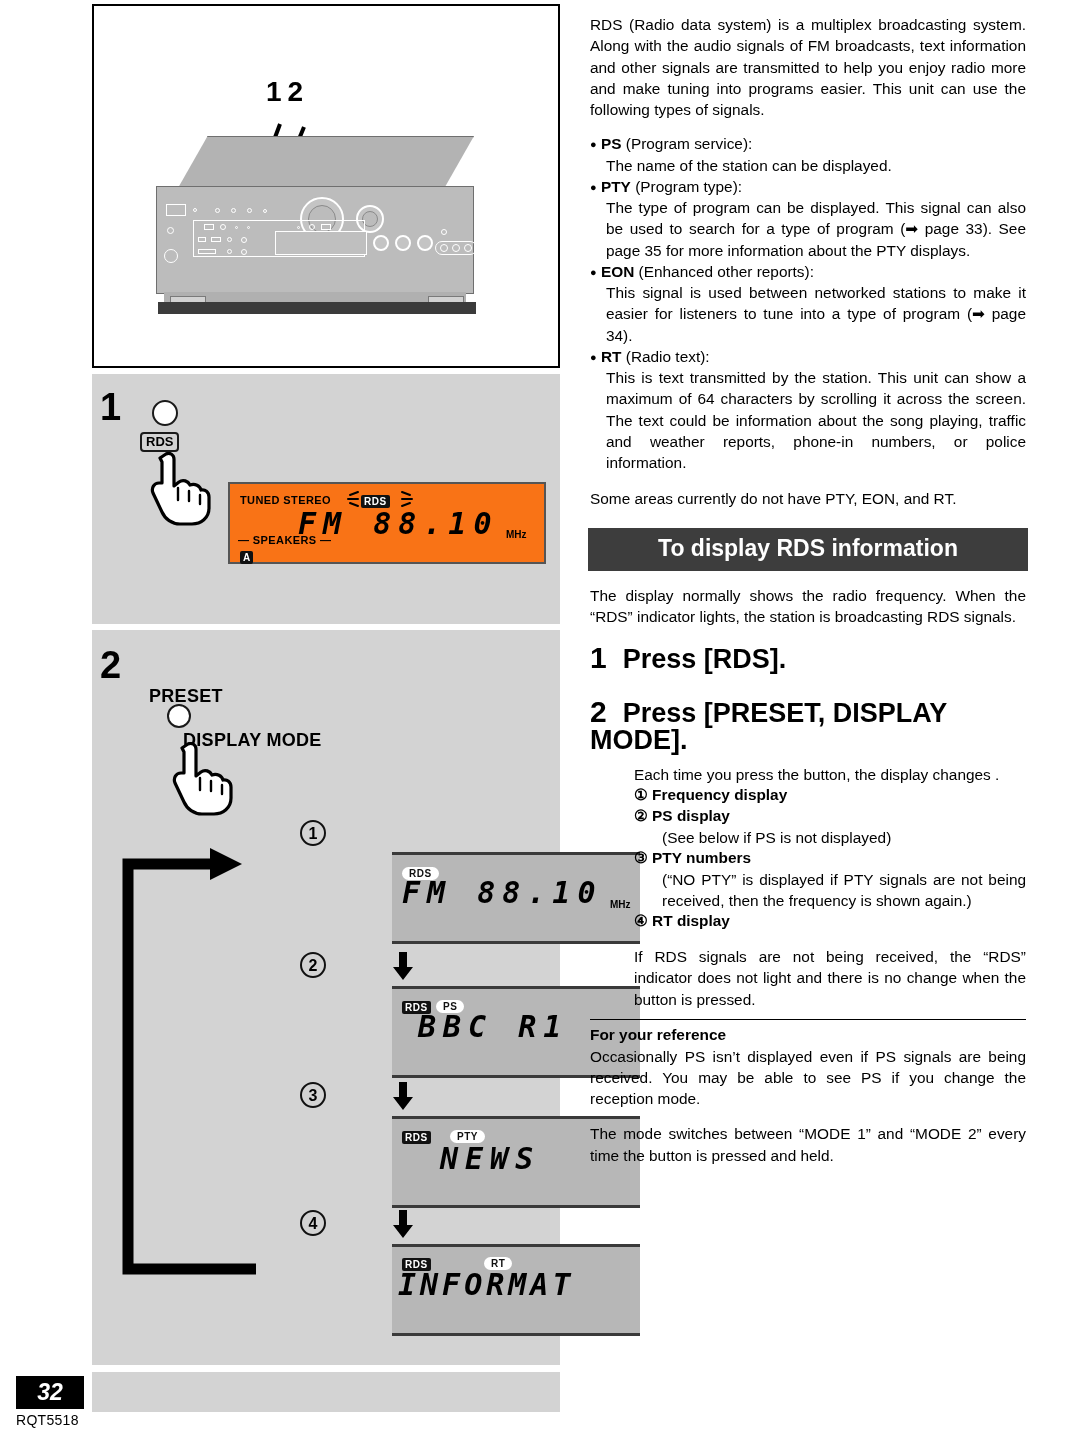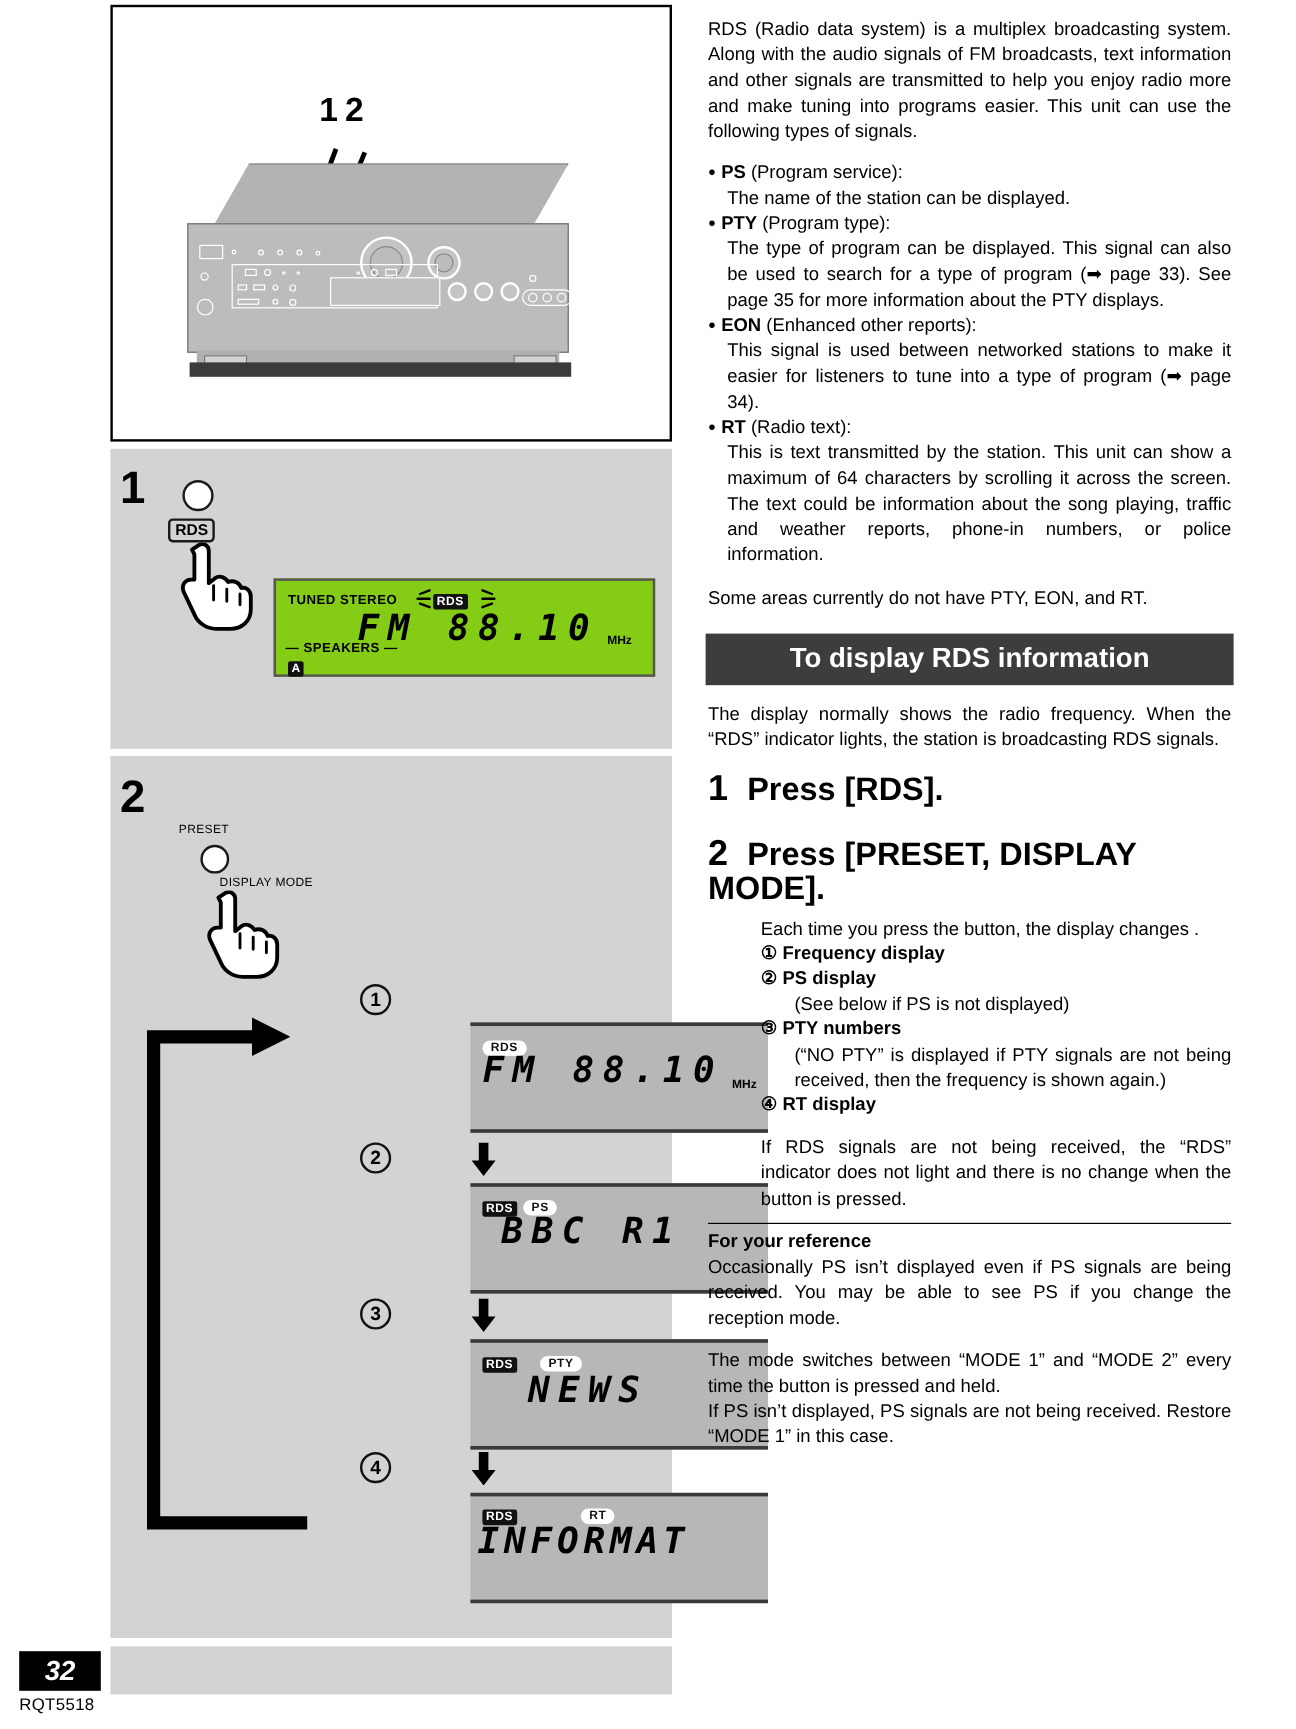--- a/index.html
+++ b/index.html
@@ -43,27 +43,27 @@
   
   .step-block{position:absolute;left:0;width:468px;background:#d3d3d3;}
   #step1-block{top:374px;height:250px;}
   #step2-block{top:630px;height:735px;}
   .step-num{position:absolute;font-size:38px;font-weight:bold;line-height:1;}
 
   .btn-circle{position:absolute;width:26px;height:26px;border-radius:50%;
     background:#ffffff;border:2px solid #1a1a1a;box-sizing:border-box;}
   .btn-tag{position:absolute;border:2px solid #1a1a1a;border-radius:4px;
     background:#d3d3d3;font-size:13px;font-weight:bold;padding:1px 4px;line-height:1.1;}
-  .plain-label{position:absolute;font-size:10px;font-weight:normal;letter-spacing:.3px;text-align:right;}
+  .plain-label{position:absolute;font-size:18px;font-weight:bold;letter-spacing:.3px;text-align:right;}
 
   
   .hand{position:absolute;width:62px;height:74px;}
 
   
-  .lcd{position:absolute;background:#84cc16;border:2px solid #555;box-sizing:border-box;}
+  .lcd{position:absolute;background:#f97316;border:2px solid #555;box-sizing:border-box;}
   .lcd-小{font-size:11px;font-weight:bold;letter-spacing:.4px;}
   .seg{font-family:"DejaVu Sans Mono", monospace;font-weight:bold;
        letter-spacing:7px;font-style:italic;}
   .ind-box{display:inline-block;background:#111;color:#fff;font-size:10px;
        font-weight:bold;padding:1px 3px;border-radius:2px;letter-spacing:.5px;}
   .ind-oval{display:inline-block;background:#fff;color:#111;font-size:10px;
        font-weight:bold;padding:1px 7px;border-radius:9px;letter-spacing:.5px;}
   .spk-a{display:inline-block;background:#111;color:#fff;font-size:10px;
        font-weight:bold;width:13px;height:13px;line-height:13px;text-align:center;border-radius:2px;}
 
@@ -359,20 +359,19 @@
       <div style="height:14px;"></div>
       <div class="body-p just">If RDS signals are not being received, the “RDS” indicator does not light and there is no change when the button is pressed.</div>
     </div>
 
     <hr class="ref-rule">
 
     <div class="num-item">For your reference</div>
     <div class="body-p just">Occasionally PS isn’t displayed even if PS signals are being received. You may be able to see PS if you change the reception mode.</div>
     <div style="height:14px;"></div>
     <div class="body-p just">The mode switches between “MODE 1” and “MODE 2” every time the button is pressed and held.</div>
-    <div class="body-p just">If PS isn’t displayed, PS signals are not being received. Restore “MODE 1” in this case.</div>
   </div>
 </div>
 
 <div id="pagebox">
   <div id="pagenum">32</div>
 </div>
 <div id="rqt">RQT5518</div>
 
 </body></html>

